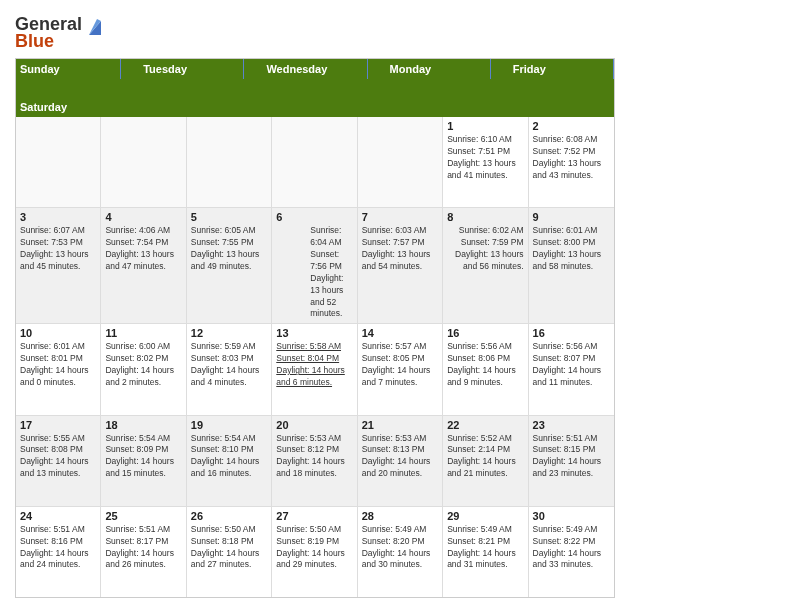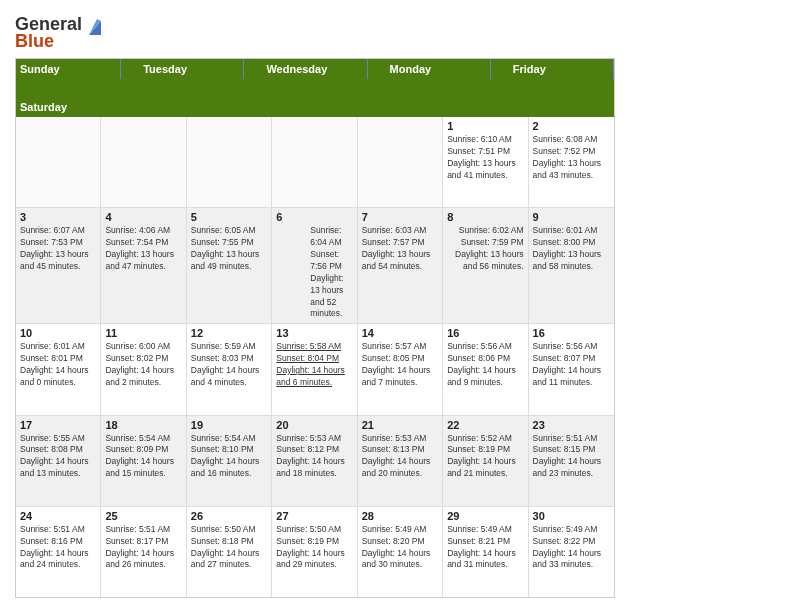--- a/index.html
+++ b/index.html
@@ -289,21 +289,21 @@
           <div class="cal-cell shaded">
             <span class="day-num">21</span>
             <div class="cell-text" style="white-space: pre-line;">Sunrise: 5:53 AM
 Sunset: 8:13 PM
 Daylight: 14 hours
 and 20 minutes.</div>
           </div>
           <div class="cal-cell shaded">
             <span class="day-num">22</span>
             <div class="cell-text" style="white-space: pre-line;">Sunrise: 5:52 AM
-Sunset: 8:19 PM
+Sunset: 2:14 PM
 Daylight: 14 hours
 and 21 minutes.</div>
           </div>
           <div class="cal-cell shaded">
             <span class="day-num">23</span>
             <div class="cell-text" style="white-space: pre-line;">Sunrise: 5:51 AM
 Sunset: 8:15 PM
 Daylight: 14 hours
 and 23 minutes.</div>
           </div>

